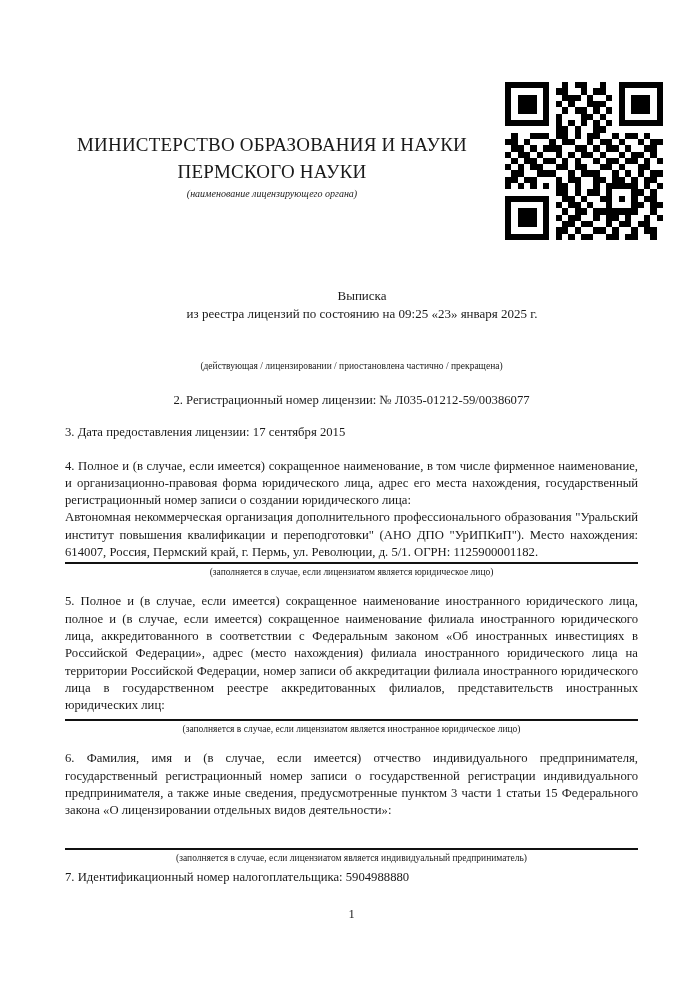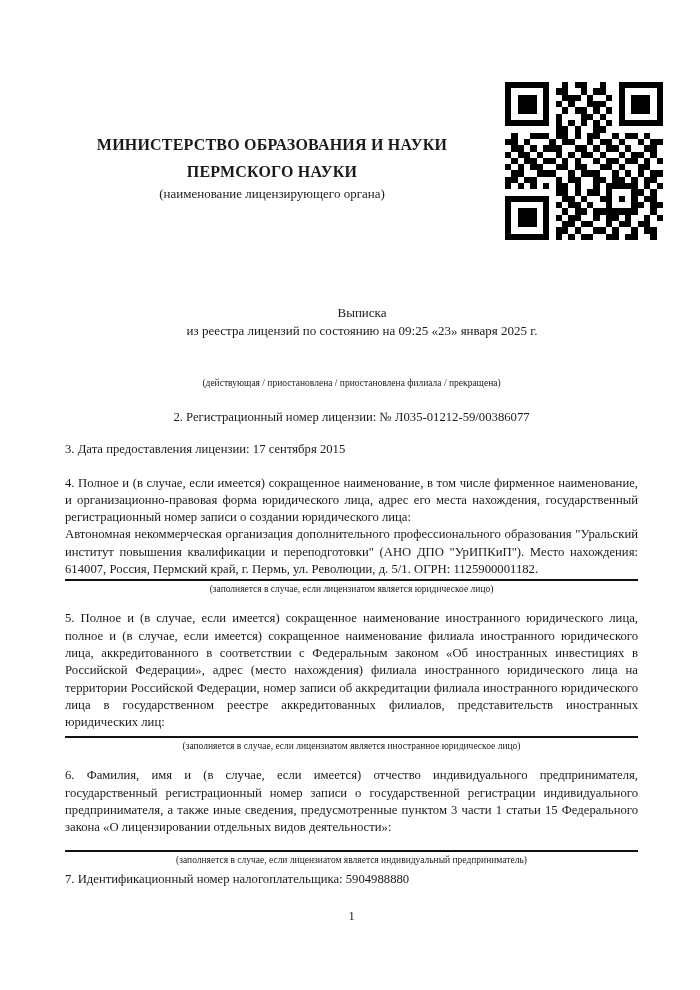--- a/index.html
+++ b/index.html
@@ -20,43 +20,44 @@
     height: 255px;
   }
   .ministry-block {
     position: absolute;
     left: 52px;
     top: 131px;
     width: 440px;
     text-align: center;
   }
   .ministry-name {
-    font-size: 16px;
-    font-weight: bold;
+    font-size: 19px;
+    font-weight: normal;
     line-height: 27px;
     letter-spacing: 0.2px;
   }
   .ministry-caption {
-    font-size: 13px;
+    font-size: 10px;
     line-height: 12px;
     margin-top: 3px;
+    font-style: italic;
   }
   .qr-box {
     position: absolute;
     left: 505px;
     top: 82px;
     width: 158px;
     height: 158px;
     background: #ffffff;
   }
   .doc-title {
     text-align: center;
     font-size: 13px;
     line-height: 18px;
-    margin-top: 49px;
+    margin-top: 32px;
     padding-left: 24px;
   }
   .content {
     margin: 0 62px 0 65px;
     font-size: 12.7px;
     line-height: 17.3px;
   }
   .item { margin-top: 15px; }
   .item-first { margin-top: 37px; }
   .item p { margin: 0; }
@@ -71,21 +72,21 @@
     border-bottom: 2px solid #111111;
     padding-bottom: 1px;
     margin-top: 16px;
   }
   .blank-line-block {
     border-bottom: 2px solid #111111;
     padding-bottom: 5px;
   }
   .blank-line-block-6 {
     border-bottom: 2px solid #111111;
-    padding-bottom: 13px;
+    padding-bottom: 28px;
   }
   .item-2 { margin-top: 20px; text-align: center; }
   .item-7 { margin-top: 5px; }
   .page-number {
     text-align: center;
     font-size: 12.5px;
     margin-top: 20px;
   }
 </style>
 </head>
@@ -436,21 +437,21 @@
 </div>
 
 <div class="doc-title">
   <div>Выписка</div>
   <div>из реестра лицензий по состоянию на 09:25 «23» января 2025 г.</div>
 </div>
 
 <div class="content">
 
   <div class="item item-first">
-    <div class="small-caption">(действующая / приостановлена / приостановлена филиала / прекращена)</div>
+    <div class="small-caption">(действующая / лицензировании / приостановлена частично / прекращена)</div>
   </div>
 
   <div class="item item-2">
     <p>2. Регистрационный номер лицензии: № Л035-01212-59/00386077</p>
   </div>
 
   <div class="item">
     <p>3. Дата предоставления лицензии: 17 сентября 2015</p>
   </div>
 

